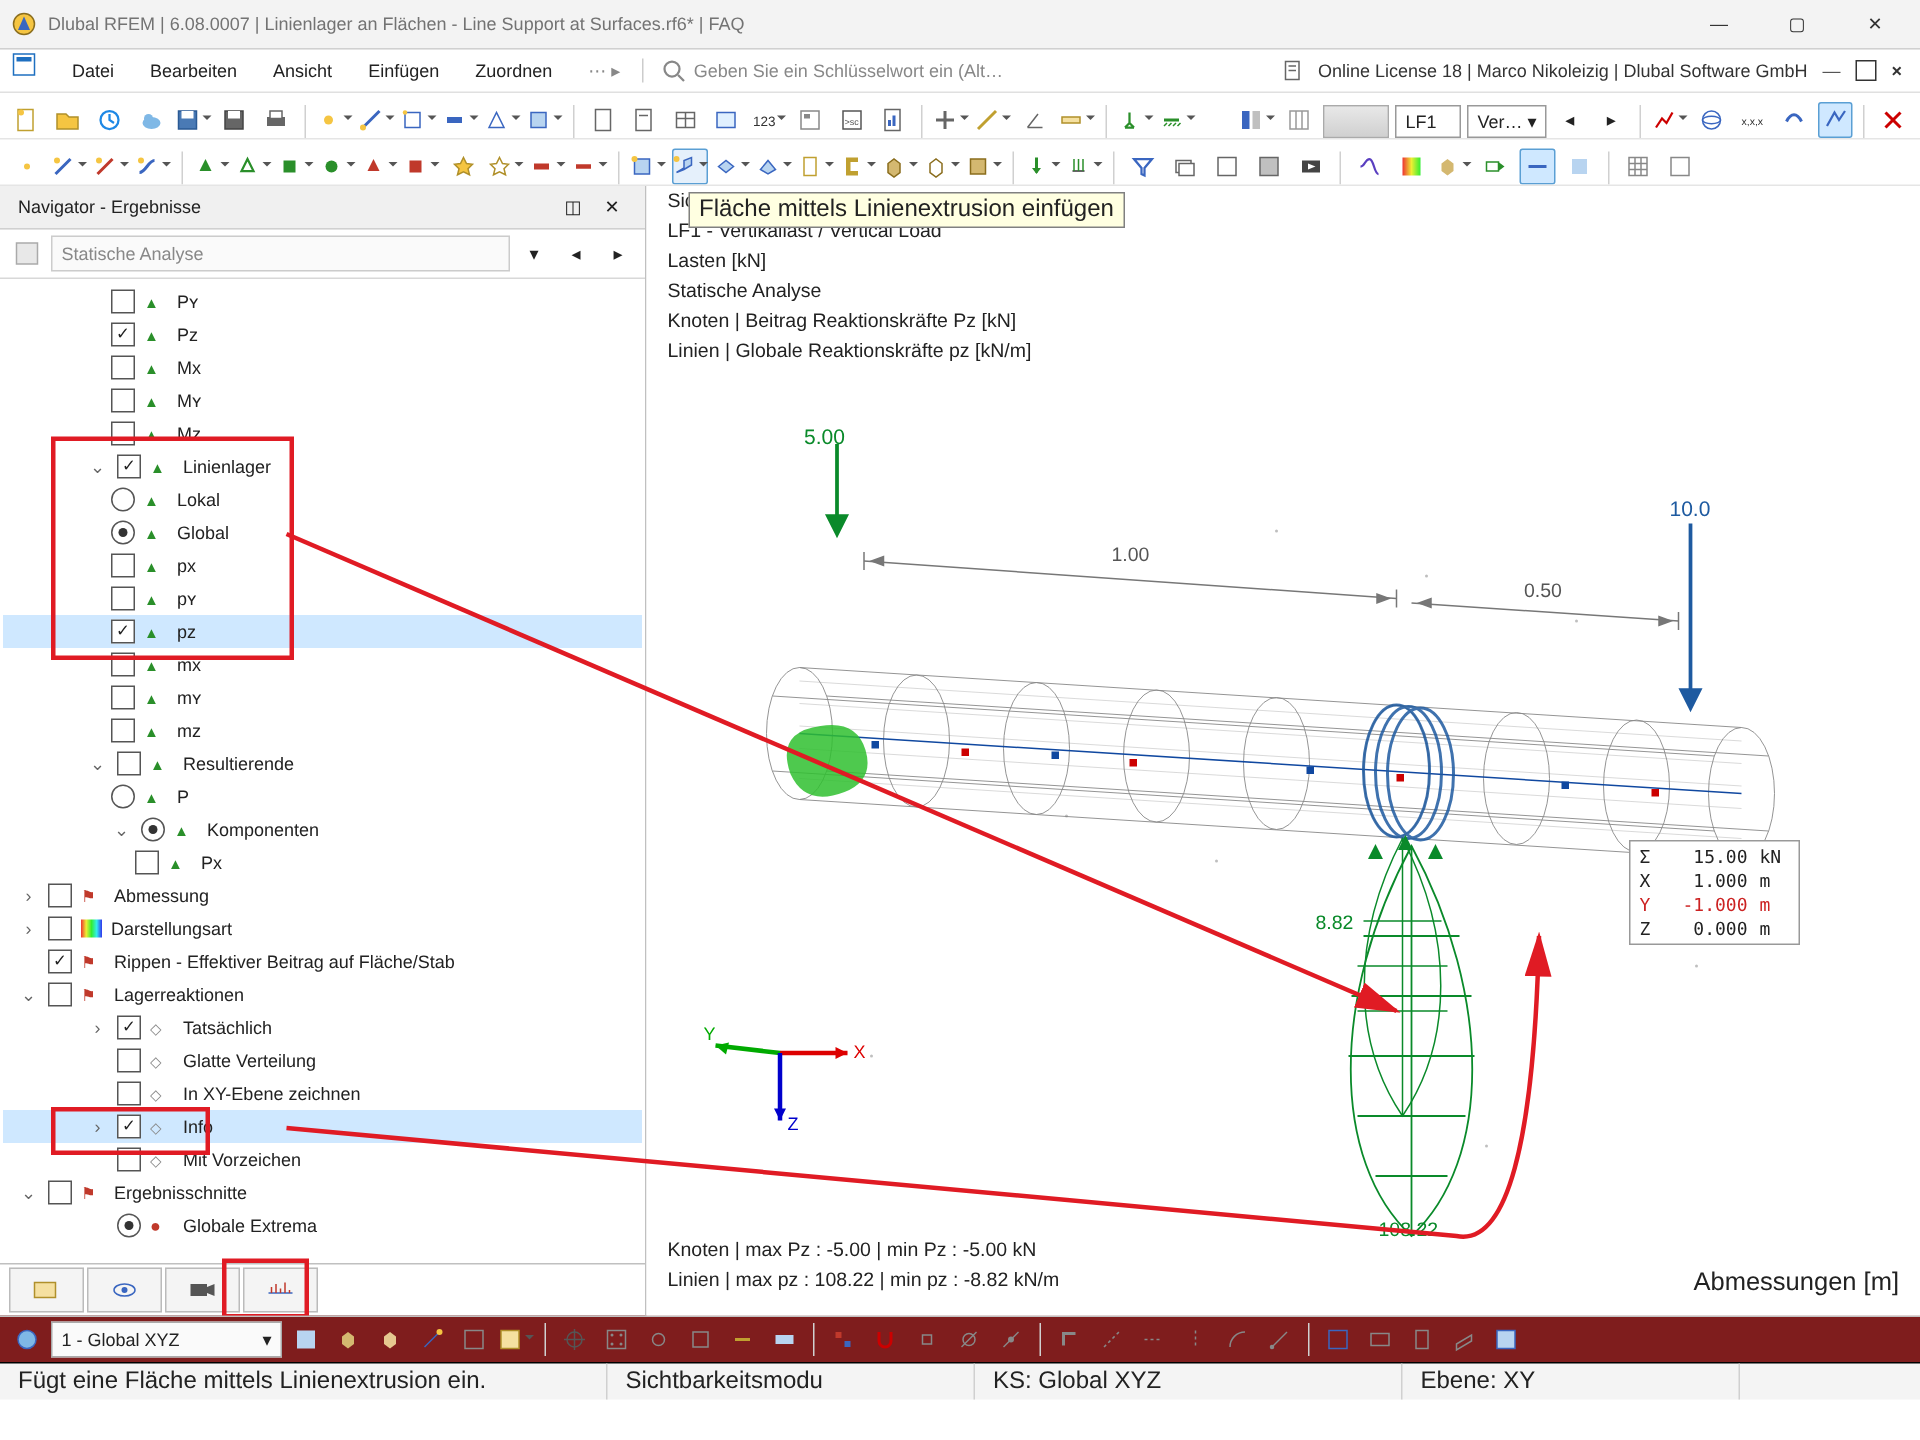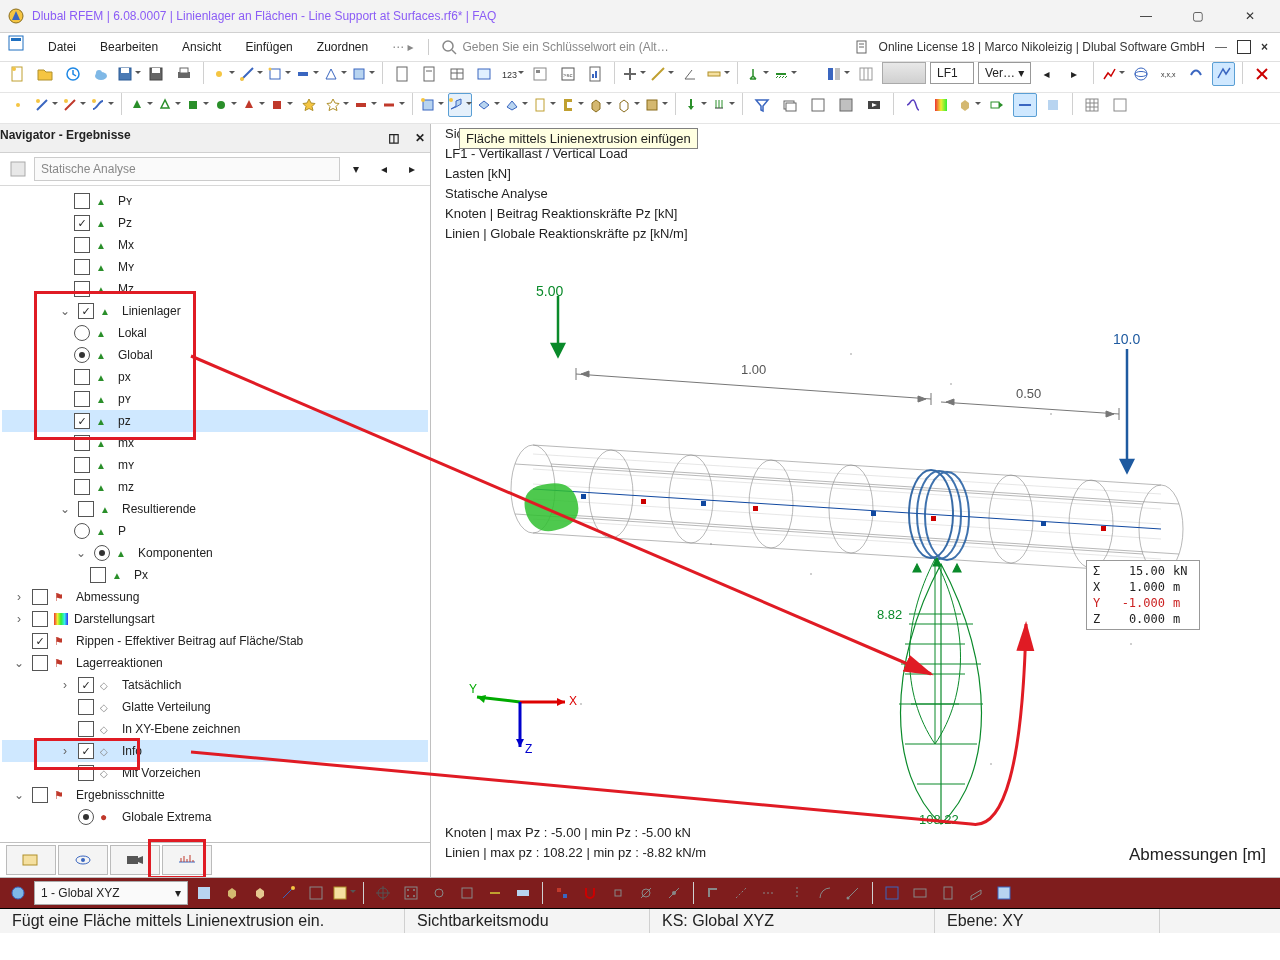--- a/index.html
+++ b/index.html
@@ -1,35 +1,35 @@
 <!DOCTYPE html>
 <html><head>
 <meta charset="utf-8">
 <style>
 html,body{margin:0;padding:0;font-family:"Segoe UI",Tahoma,sans-serif;font-size:12px;color:#222;background:#fff;width:1280px;height:960px;overflow:hidden}
 .titlebar{height:32px;background:#f3f3f3;border-bottom:1px solid #d0d0d0;display:flex;align-items:center;padding:0 8px;gap:8px}
 .titlebar .t-logo{width:16px;height:16px;display:inline-block}
-.titlebar .t-text{flex:1;font-size:12px;color:#8b5cf6}
+.titlebar .t-text{flex:1;font-size:12px;color:#737373}
 .titlebar .win-btn{width:44px;height:30px;display:flex;align-items:center;justify-content:center;color:#333}
 .menubar{height:28px;display:flex;align-items:center;gap:4px;padding:0 6px;border-bottom:1px solid #e0e0e0}
 .menubar .mitem{padding:0 10px;line-height:28px}
 .search-hint{color:#888;border-left:1px solid #ccc;padding-left:12px;display:flex;gap:6px;align-items:center;flex:1}
 .search-hint .icn{width:16px;height:16px}
 .menubar .right-lic{display:flex;align-items:center;gap:10px;padding-right:6px;color:#333}
 .menubar .right-lic .sq{width:12px;height:12px;border:1px solid #333;display:inline-block}
-.toolrow{height:30px;display:flex;align-items:flex-start;gap:4px;padding:0 6px;border-bottom:1px solid #e5e5e5;overflow:hidden}
+.toolrow{height:30px;display:flex;align-items:flex-end;gap:4px;padding:0 6px;border-bottom:1px solid #e5e5e5;overflow:hidden}
 .tbtn{width:22px;height:22px;display:flex;align-items:center;justify-content:center;border:1px solid transparent;border-radius:2px}
 .tbtn svg{width:16px;height:16px}
 .tbtn.dd::after{content:"";margin-left:2px;border:3px solid transparent;border-top-color:#555}
 .tsep{width:1px;height:22px;background:#d0d0d0;margin:0 3px}
 .lf-box{border:1px solid #999;height:20px;padding:0 6px;display:flex;align-items:center;background:#fff;min-width:30px}
-.tool-tip{position:absolute;left:459px;top:128px;background:#ffffe1;border:1px solid #808080;padding:2px 6px;font-size:13px;z-index:100}
+.tool-tip{position:absolute;left:459px;top:128px;background:#ffffe1;border:1px solid #808080;padding:2px 6px;font-size:16px;z-index:100}
 .main{display:flex;height:753px}
 .nav-panel{width:430px;border-right:1px solid #c0c0c0;display:flex;flex-direction:column;overflow:hidden;position:relative}
-.nav-title{background:#f0f0f0;border-bottom:1px solid #d0d0d0;padding:4px 0;font-weight:bold;display:flex;align-items:flex-start;gap:6px}
+.nav-title{background:#f0f0f0;border-bottom:1px solid #d0d0d0;padding:4px 12px;font-weight:normal;display:flex;align-items:center;gap:6px}
 .nav-title .sp{flex:1}
 .nav-title .tbtn{width:18px;height:18px}
 .nav-combo{border-bottom:1px solid #d8d8d8;padding:4px 6px;display:flex;align-items:center;gap:4px}
 .nav-combo .cbox{flex:1;border:1px solid #ccc;height:22px;display:flex;align-items:center;padding:0 6px;color:#888;background:#fafafa}
 .tree{flex:1;overflow:auto;padding:4px 2px}
 .titem{display:flex;align-items:center;gap:6px;height:22px;padding-left:40px;white-space:nowrap}
 .titem.ind1{padding-left:56px}
 .titem.ind2{padding-left:72px}
 .titem.ind3{padding-left:88px}
 .titem.top{padding-left:10px}

